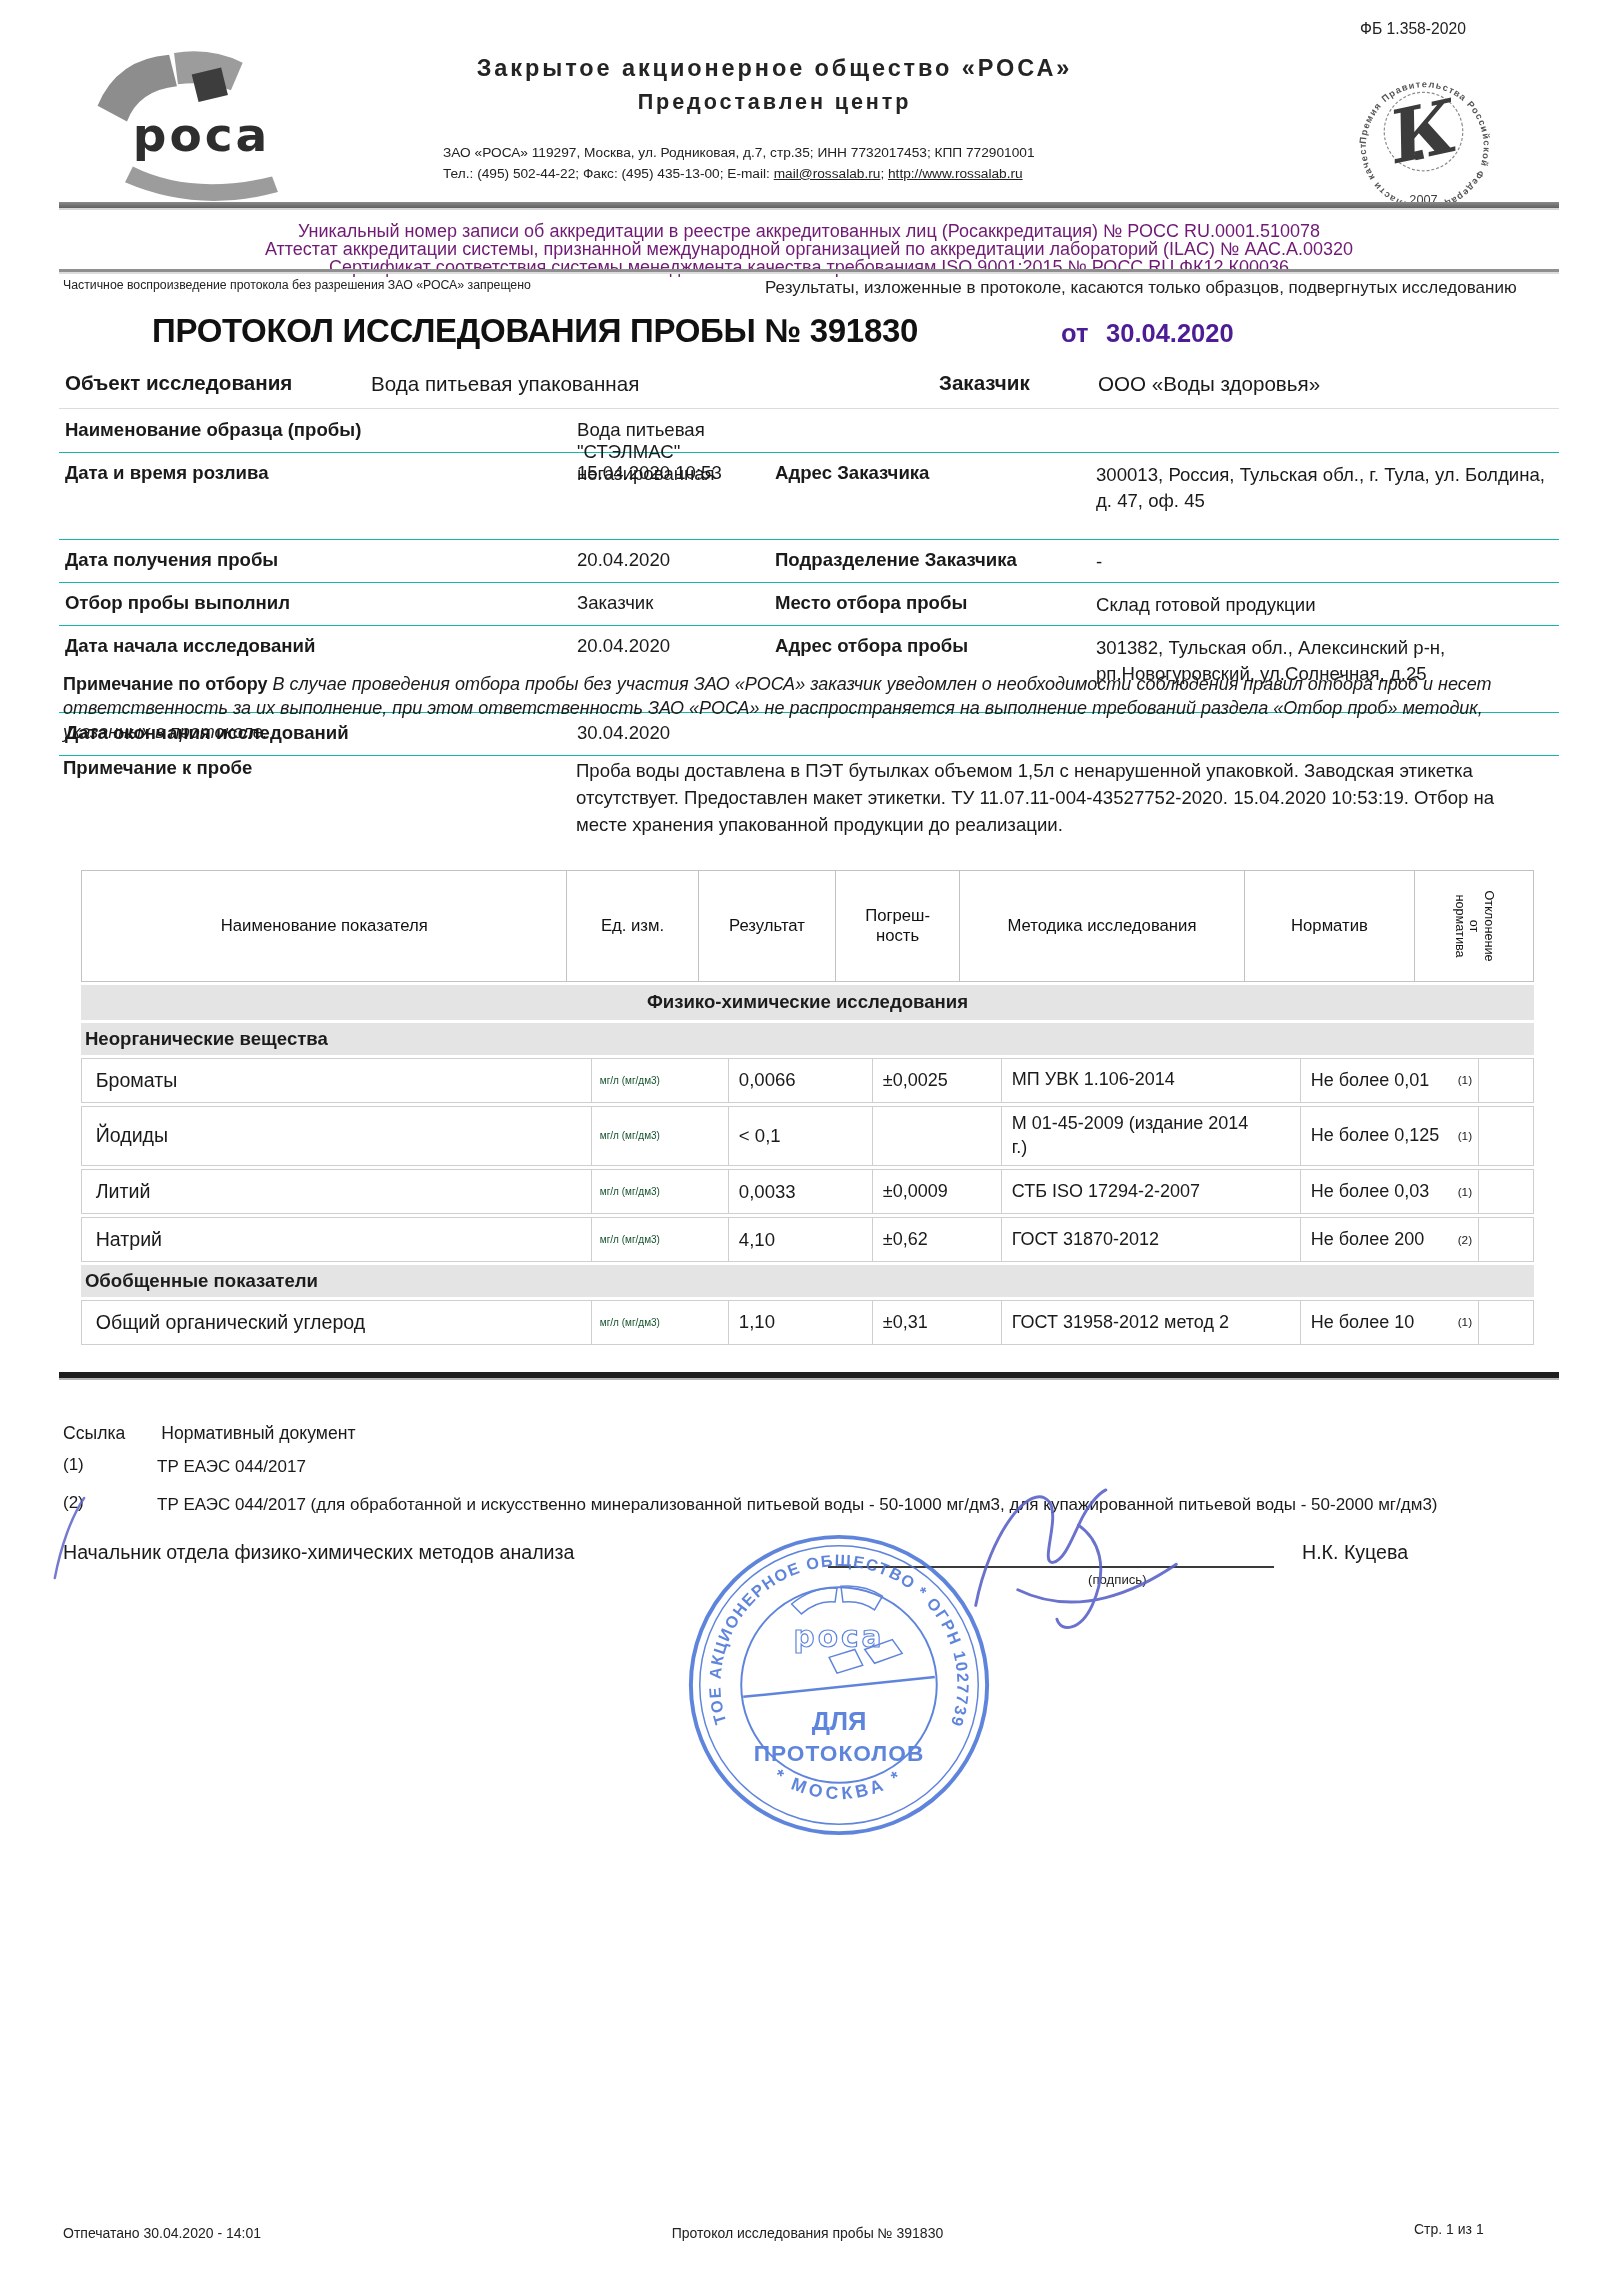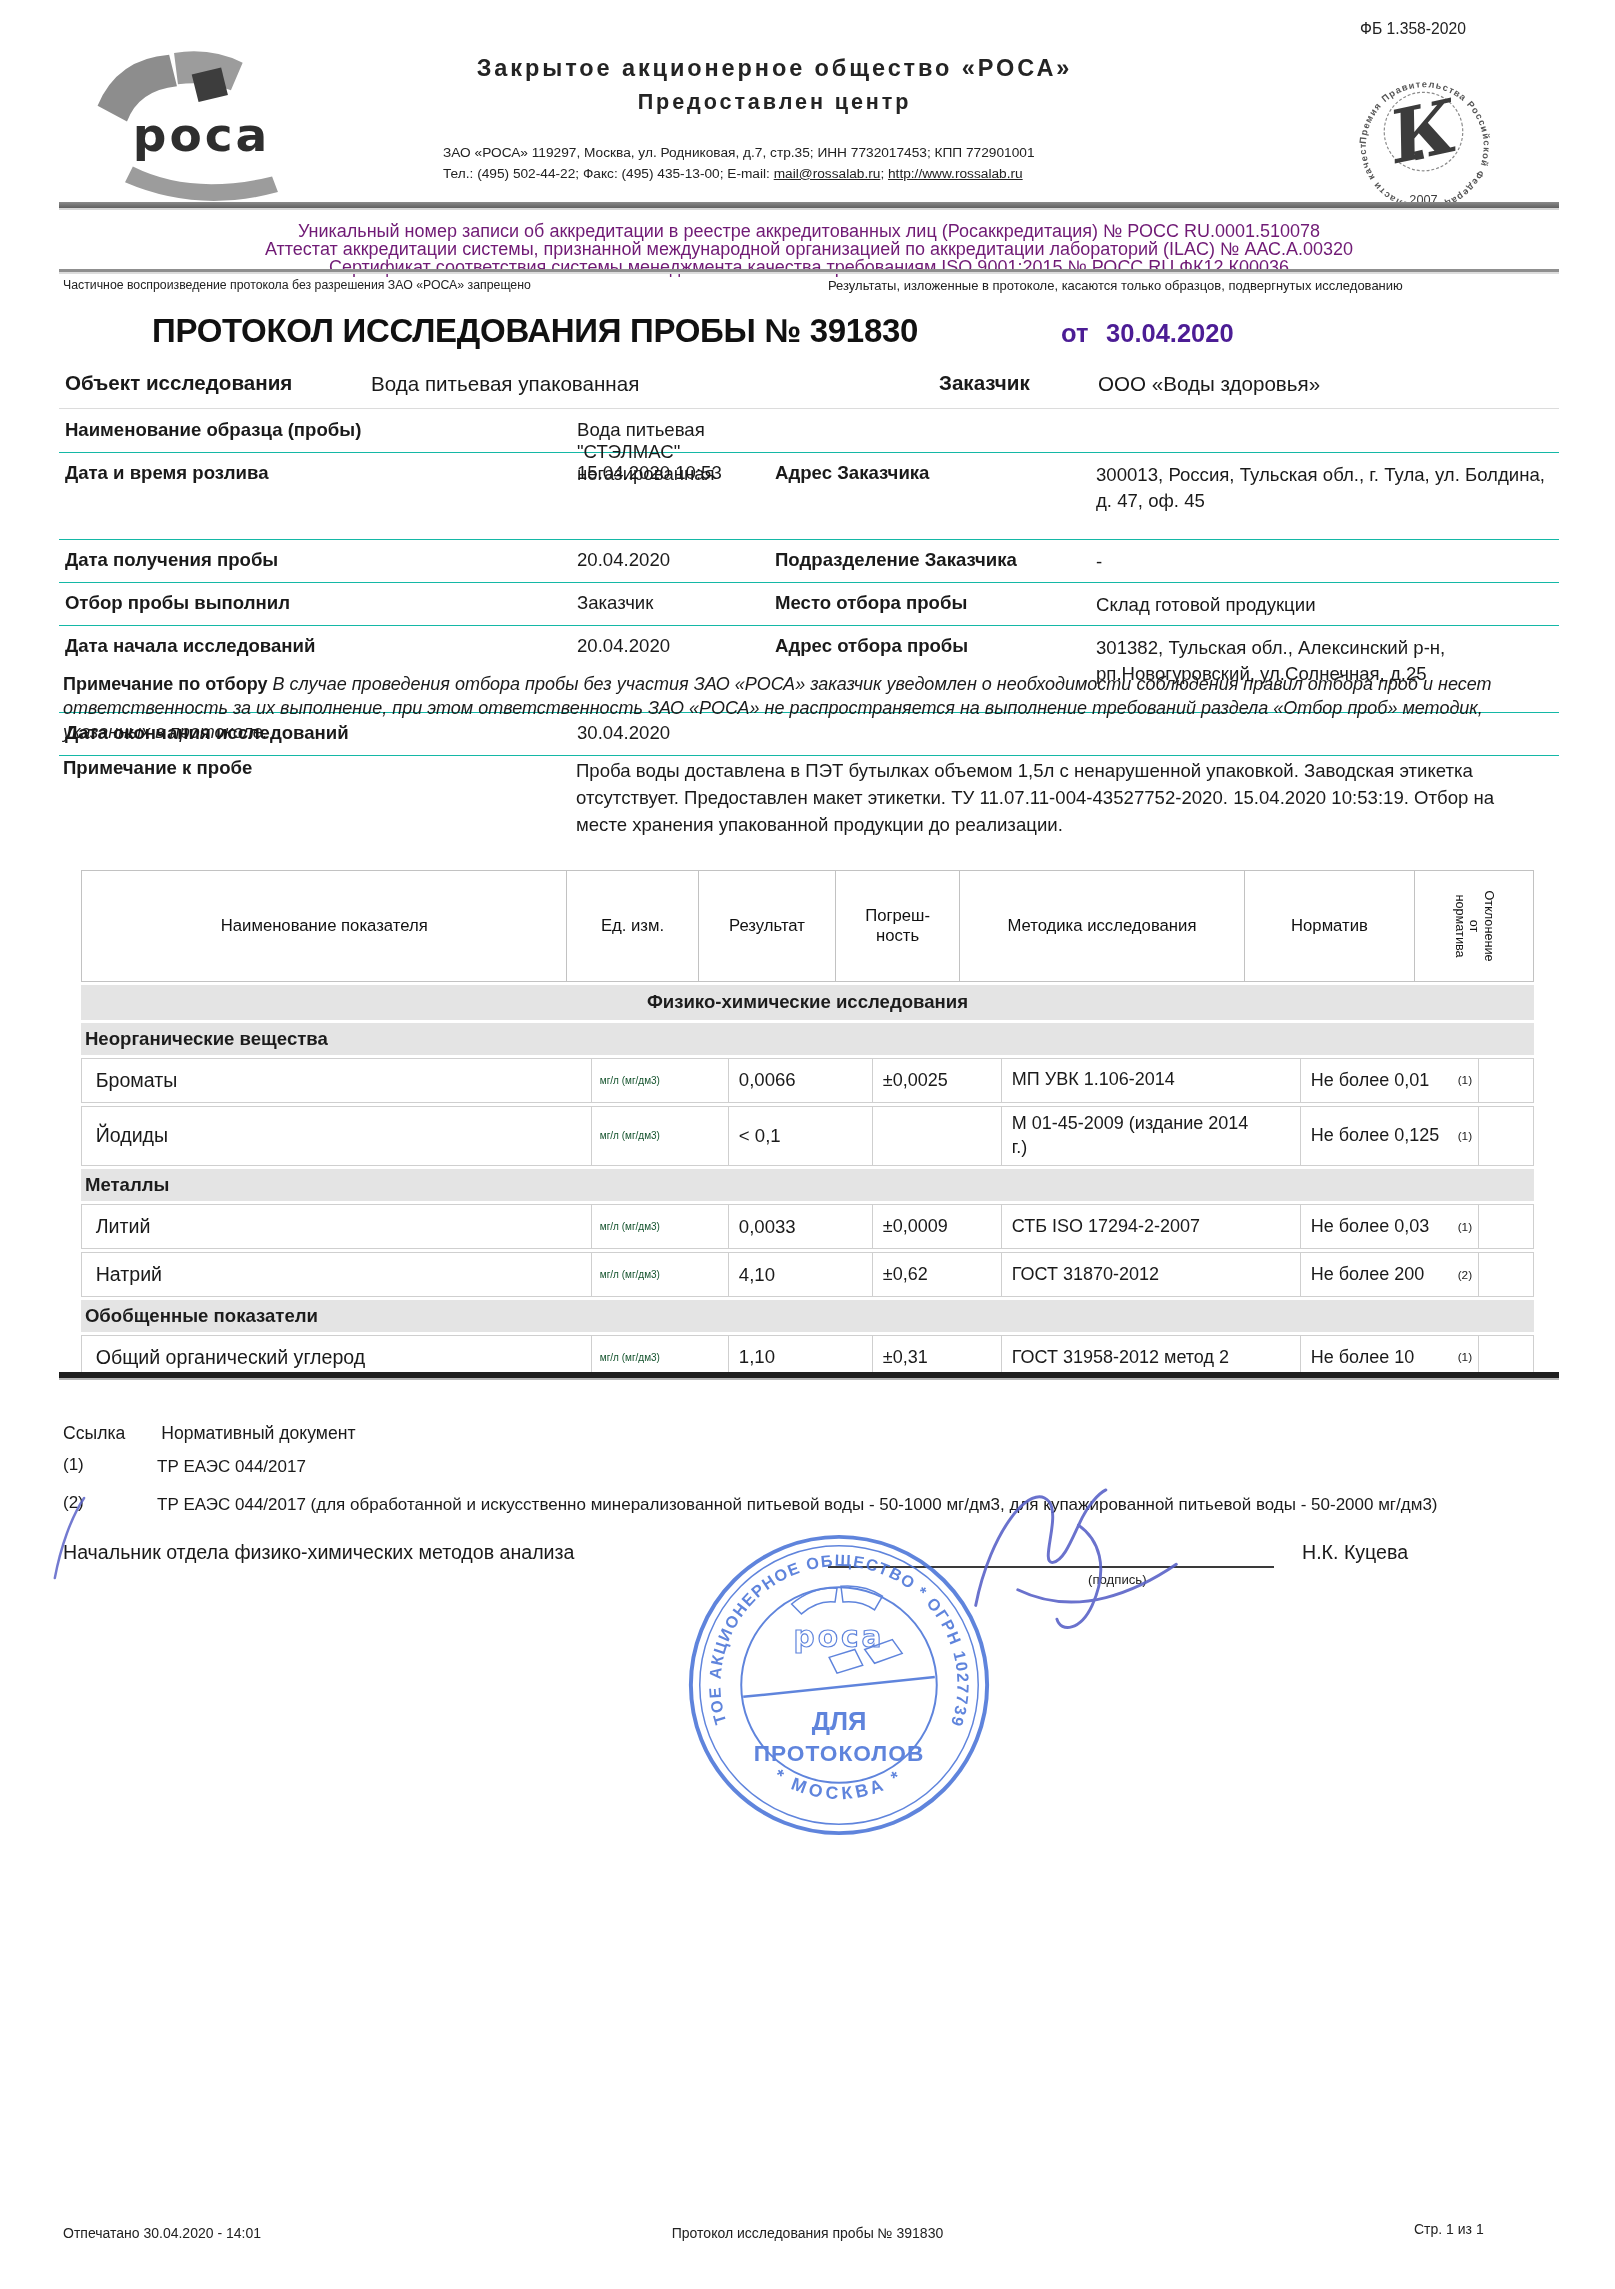--- a/index.html
+++ b/index.html
@@ -13,21 +13,21 @@
   #org-line1{font-size:23.5px;font-weight:bold;letter-spacing:2.9px;color:#242424;}
   #org-line2{font-size:21.6px;font-weight:bold;letter-spacing:2.9px;color:#242424;margin-top:6.9px;}
   #addr-block{left:443px;top:143px;font-size:13.7px;line-height:20.6px;color:#222;}
   #addr-block a{color:#222;}
   .rule-heavy{left:59px;width:1500px;height:5.9px;background:linear-gradient(#8a8a8a,#606060);box-shadow:0 2px 0 #d6d6d6;}
   #rule1{top:202px;}
   .rule-mid{left:59px;width:1500px;height:2.9px;background:#8f8f8f;box-shadow:0 2px 0 #dcdcdc;}
   #rule2{top:269px;}
   #acc-block{left:59px;top:222px;width:1500px;text-align:center;font-size:18px;line-height:18px;color:#701a75;}
   #restr-left{left:63px;top:278px;font-size:12.3px;color:#222;}
-  #restr-right{left:828px;top:278px;font-size:13px;color:#222;}
+  #restr-right{left:765px;top:278px;font-size:17px;color:#222;}
 
   
   #doc-title{left:152px;top:312px;font-size:33px;font-weight:bold;letter-spacing:-0.3px;color:#111;}
   #doc-date{left:1061px;top:319px;font-size:25.5px;font-weight:bold;color:#4c1d95;text-align:right;}
   #doc-date .gap{display:inline-block;width:17.6px;}
 
   
   #object-row{left:59px;top:363px;width:1500px;height:45px;border-bottom:1px solid #dcdcdc;}
   #object-row .lbl{position:absolute;left:5.9px;top:7.8px;font-size:20.6px;font-weight:bold;}
   #object-row .val{position:absolute;left:312px;top:8.8px;font-size:20.6px;}
@@ -246,21 +246,20 @@
           <div class="td c-unit">мг/л (мг/дм3)</div>
           <div class="td c-res">&lt; 0,1</div>
           <div class="td c-err"></div>
           <div class="td c-met">М 01-45-2009 (издание 2014 г.)</div>
           <div class="td c-norm">
             <span class="norm-text">Не более 0,125</span>
             <span class="ref">(1)</span>
           </div>
           <div class="td c-dev"></div>
         </div>
-        <div class="grp-band">Металлы</div>
         <div class="t-row">
           <div class="td c-name">Литий</div>
           <div class="td c-unit">мг/л (мг/дм3)</div>
           <div class="td c-res">0,0033</div>
           <div class="td c-err">±0,0009</div>
           <div class="td c-met">СТБ ISO 17294-2-2007</div>
           <div class="td c-norm">
             <span class="norm-text">Не более 0,03</span>
             <span class="ref">(1)</span>
           </div>

